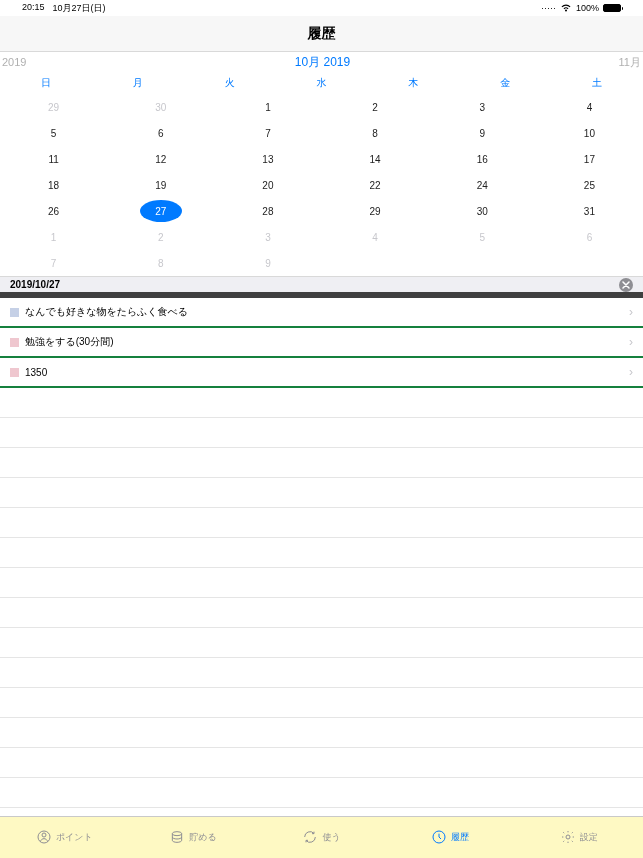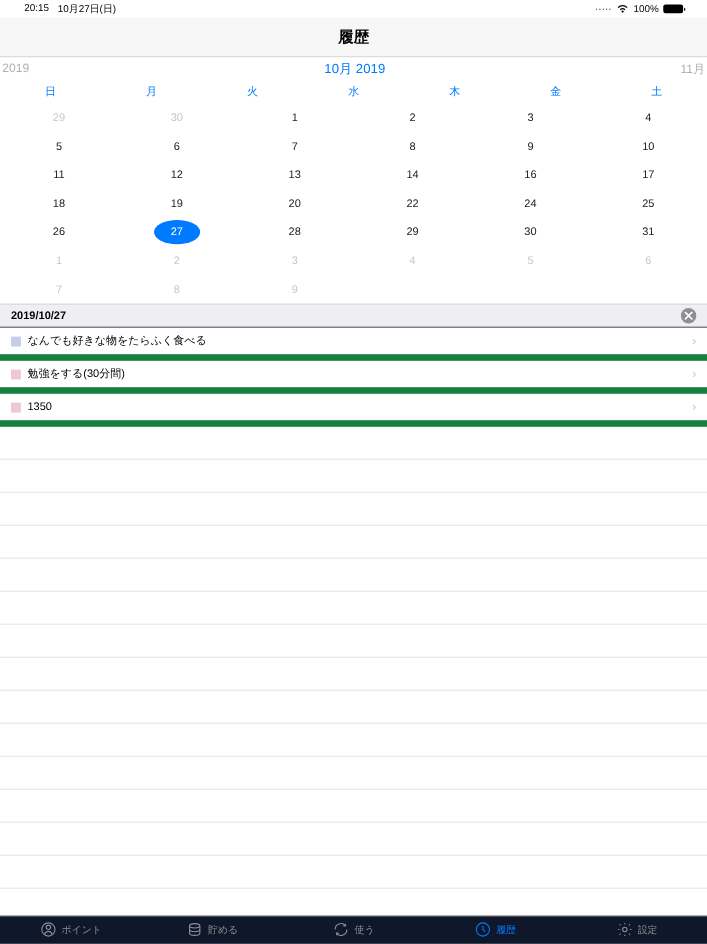--- a/index.html
+++ b/index.html
@@ -13,30 +13,30 @@
 .nav-bar { height: 36px; display: flex; align-items: center; justify-content: center; background: #f7f7f7; border-bottom: 1px solid #d9d9d9; font-size: 14px; font-weight: 600; }
 .month-header { display: flex; align-items: center; justify-content: space-between; height: 20px; padding: 0 2px; font-size: 11px; }
 .month-prev, .month-next { color: #b0b0b0; }
 .month-current { color: #007aff; font-weight: 500; font-size: 12px; }
 .calendar { width: 100%; }
 .weekday-row { display: grid; grid-template-columns: repeat(7, 1fr); text-align: center; font-size: 10px; color: #007aff; padding: 4px 0; }
 .days-grid { display: grid; grid-template-columns: repeat(6, 1fr); }
 .day-cell { height: 26px; display: flex; align-items: center; justify-content: center; font-size: 10px; color: #222; cursor: pointer; }
 .day-cell.other-month { color: #c7c7cc; }
 .day-cell.selected span { background: #007aff; color: #fff; width: 42px; height: 22px; border-radius: 50%; display: flex; align-items: center; justify-content: center; }
-.section-header { display: flex; align-items: center; justify-content: space-between; background: #efeff3; height: 22px; padding: 0 10px; font-size: 10px; font-weight: 600; border-top: 1px solid #d9d9d9; border-bottom: 1px solid #404040; }
+.section-header { display: flex; align-items: center; justify-content: space-between; background: #efeff3; height: 22px; padding: 0 10px; font-size: 10px; font-weight: 600; border-top: 1px solid #d9d9d9; border-bottom: 6px solid #404040; }
 .close-btn { width: 14px; height: 14px; border-radius: 50%; background: #8e8e93; color: #fff; display: flex; align-items: center; justify-content: center; font-size: 10px; cursor: pointer; }
 .list { background: #fff; }
-.list-item { display: flex; align-items: center; height: 30px; padding: 0 10px; border-bottom: 6px solid #15803d; font-size: 10px; cursor: pointer; }
+.list-item { display: flex; align-items: center; height: 30px; padding: 0 10px; border-bottom: 2px solid #15803d; font-size: 10px; cursor: pointer; }
 .list-item .color-box { width: 9px; height: 9px; margin-right: 6px; flex-shrink: 0; }
 .list-item .label { flex: 1; }
 .list-item .chevron { color: #c7c7cc; font-size: 12px; }
 .empty-lines { }
 .empty-lines .line { height: 30px; border-bottom: 1px solid #e5e5e5; }
-.tab-bar { position: absolute; bottom: 0; left: 0; right: 0; height: 26px; background: #0f172a; border-top: 1px solid #c9c9c9; display: flex; }
+.tab-bar { position: absolute; bottom: 0; left: 0; right: 0; height: 42px; background: #fef9c3; border-top: 1px solid #c9c9c9; display: flex; }
 .tab { flex: 1; display: flex; flex-direction: row; align-items: center; justify-content: center; gap: 4px; font-size: 9px; color: #8e8e93; cursor: pointer; }
 .tab.active { color: #007aff; }
 .tab svg { width: 16px; height: 16px; }
 .content-scroll { height: calc(858px - 16px - 36px - 42px); overflow: hidden; position: relative; }
 </style>
 </head>
 <body>
 
 <div class="status-bar">
   <div class="status-left">

